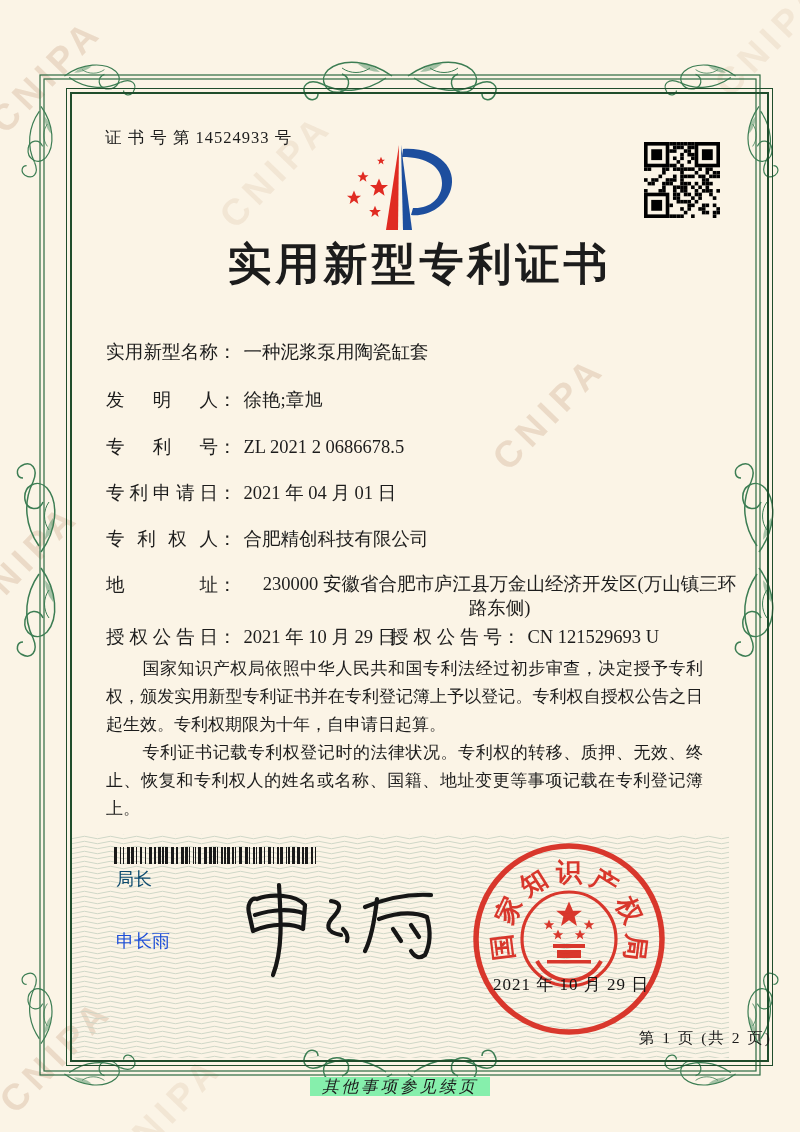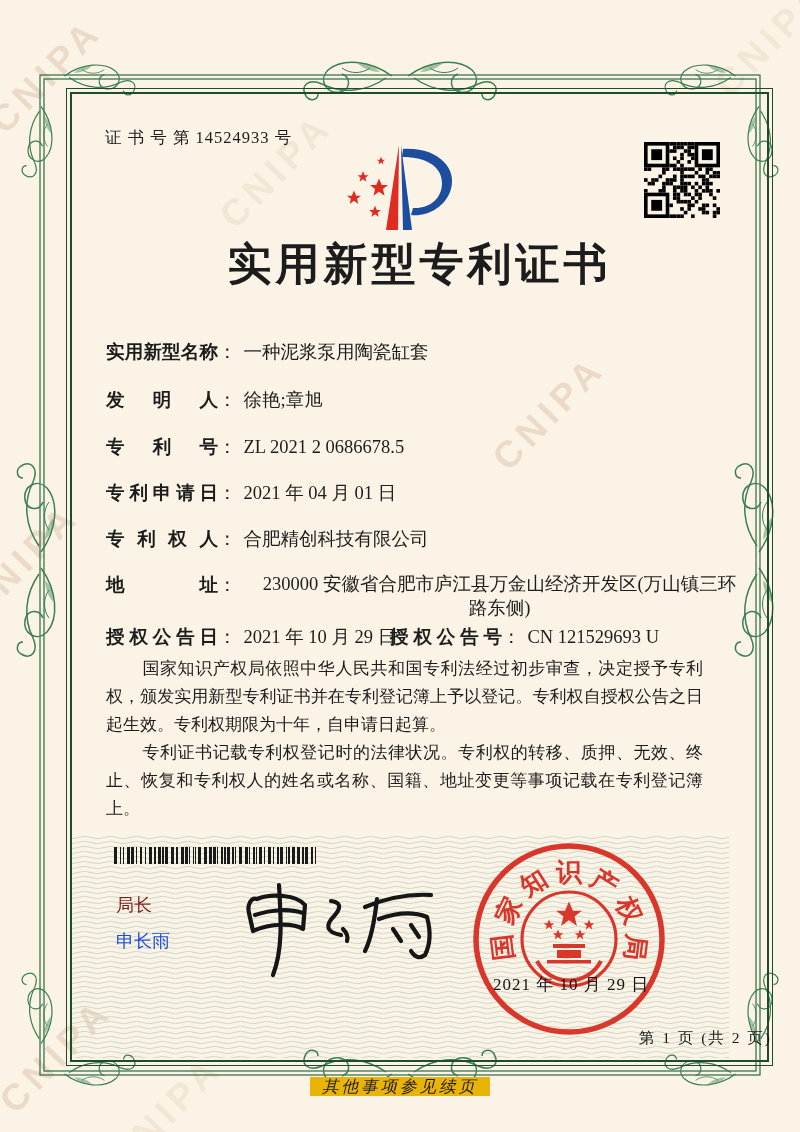--- a/index.html
+++ b/index.html
@@ -19,39 +19,39 @@
   
   .frame{position:absolute;left:66px;top:88px;width:665px;height:976px;
          border:1.2px solid #1f4d2c;z-index:3;padding-left:40px;}
   .frame::before{content:"";position:absolute;inset:3px;border:2px solid #1f4d2c;pointer-events:none;}
   .abs{position:absolute;}
   .certno{left:38px;top:38px;font-size:16.5px;letter-spacing:1px;}
   .logo{left:272px;top:42px;}
   .qr{left:577px;top:53px;}
   .title{left:0;right:0;top:146px;text-align:center;font-size:44px;font-weight:bold;letter-spacing:4px;}
   .frow{left:39px;font-size:18.5px;white-space:nowrap;}
-  .lbl{display:inline-block;width:112px;text-align:justify;text-align-last:justify;vertical-align:top;font-weight:bold;}
+  .lbl{display:inline-block;width:112px;text-align:justify;text-align-last:justify;vertical-align:top;}
   .val{margin-left:7px;text-align:center;}
   .frow.addr{white-space:normal;}
   .frow.addr .val{display:inline-block;width:478px;vertical-align:top;line-height:24px;margin-left:24px;}
   .grant2{position:absolute;left:284px;top:0;white-space:nowrap;}
   .frow.grant{width:600px;}
   .paras{left:39px;top:566px;width:597px;font-size:17px;line-height:28px;text-align:justify;}
   .paras p{margin:0;text-indent:2.15em;}
   .barcode{left:47px;top:758px;}
-  .duty{left:49px;top:804px;font-family:"Liberation Sans","DejaVu Sans",sans-serif;font-size:18px;color:#7f1d1d;}
+  .duty{left:49px;top:778px;font-family:"Liberation Sans","DejaVu Sans",sans-serif;font-size:18px;color:#0c4a6e;}
   .dname{left:49px;top:840px;font-family:"Liberation Sans","DejaVu Sans",sans-serif;font-size:18px;color:#1d4ed8;}
   .sig{left:160px;top:790px;}
   .sealsvg{left:400px;top:748px;}
   .sealch{font-size:26px;font-weight:bold;fill:#d7281d;font-family:"Liberation Serif","DejaVu Serif",serif;}
   .sealdate{left:424px;top:884px;width:160px;text-align:center;font-size:17px;letter-spacing:1px;color:#141414;z-index:5;}
   .pageno{left:0;right:0;top:939px;text-align:right;font-size:15.5px;letter-spacing:2px;}
   .note{position:absolute;left:0;right:0;top:1076px;text-align:center;z-index:4;
         font-size:16.5px;letter-spacing:3px;font-style:italic;}
-  .note span{background:#eab308;padding:0 12px;text-align:right;}
+  .note span{background:#86efac;padding:0 12px;text-align:right;}
 </style>
 </head>
 <body>
 
 <div class="wm" style="left:-25px;top:55px">CNIPA</div>
 <div class="wm l" style="left:205px;top:150px">CNIPA</div>
 <div class="wm" style="left:478px;top:392px">CNIPA</div>
 <div class="wm" style="left:-48px;top:540px">CNIPA</div>
 <div class="wm l" style="left:700px;top:18px">CNIPA</div>
 <div class="wm" style="left:-15px;top:1035px">CNIPA</div>

